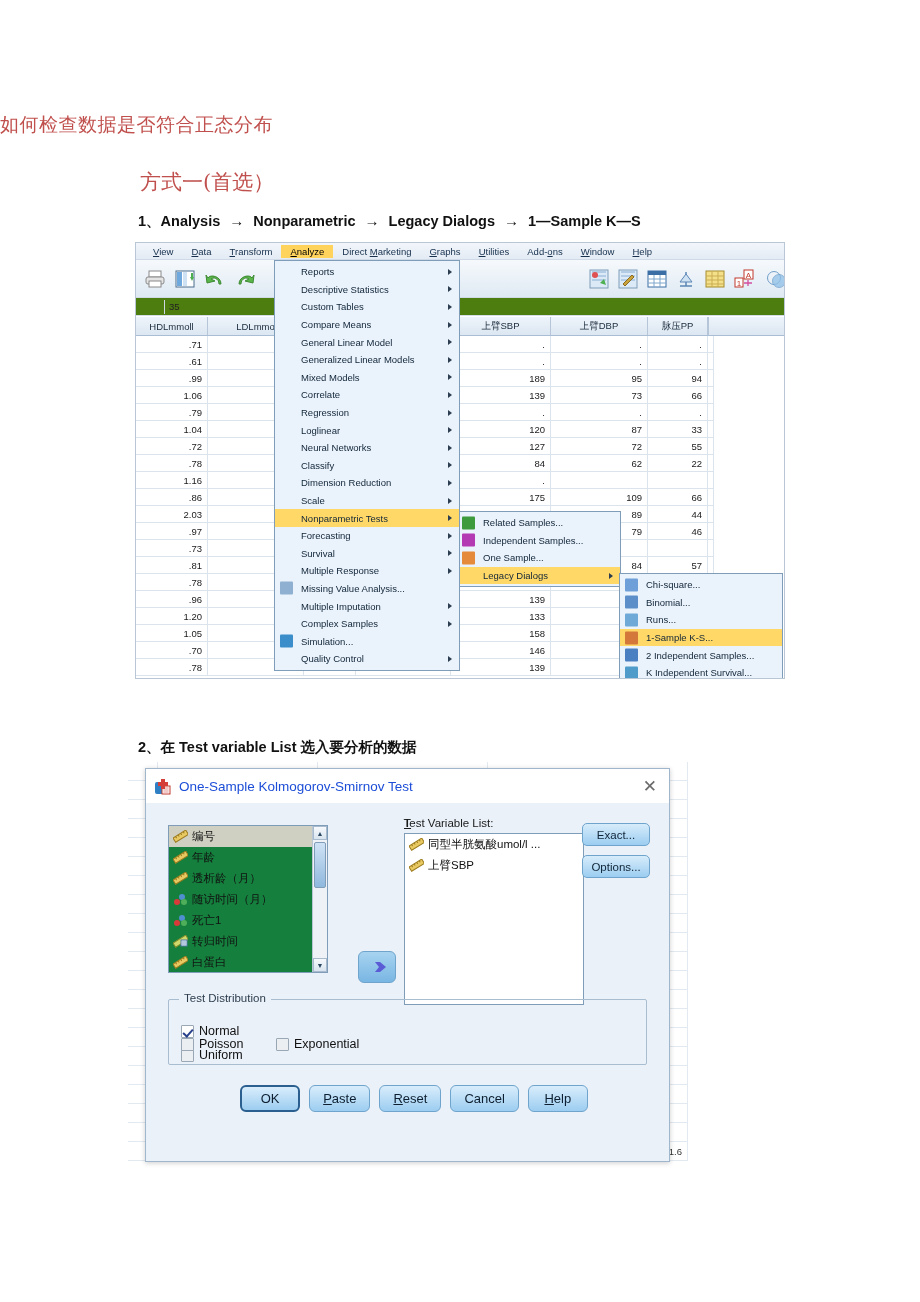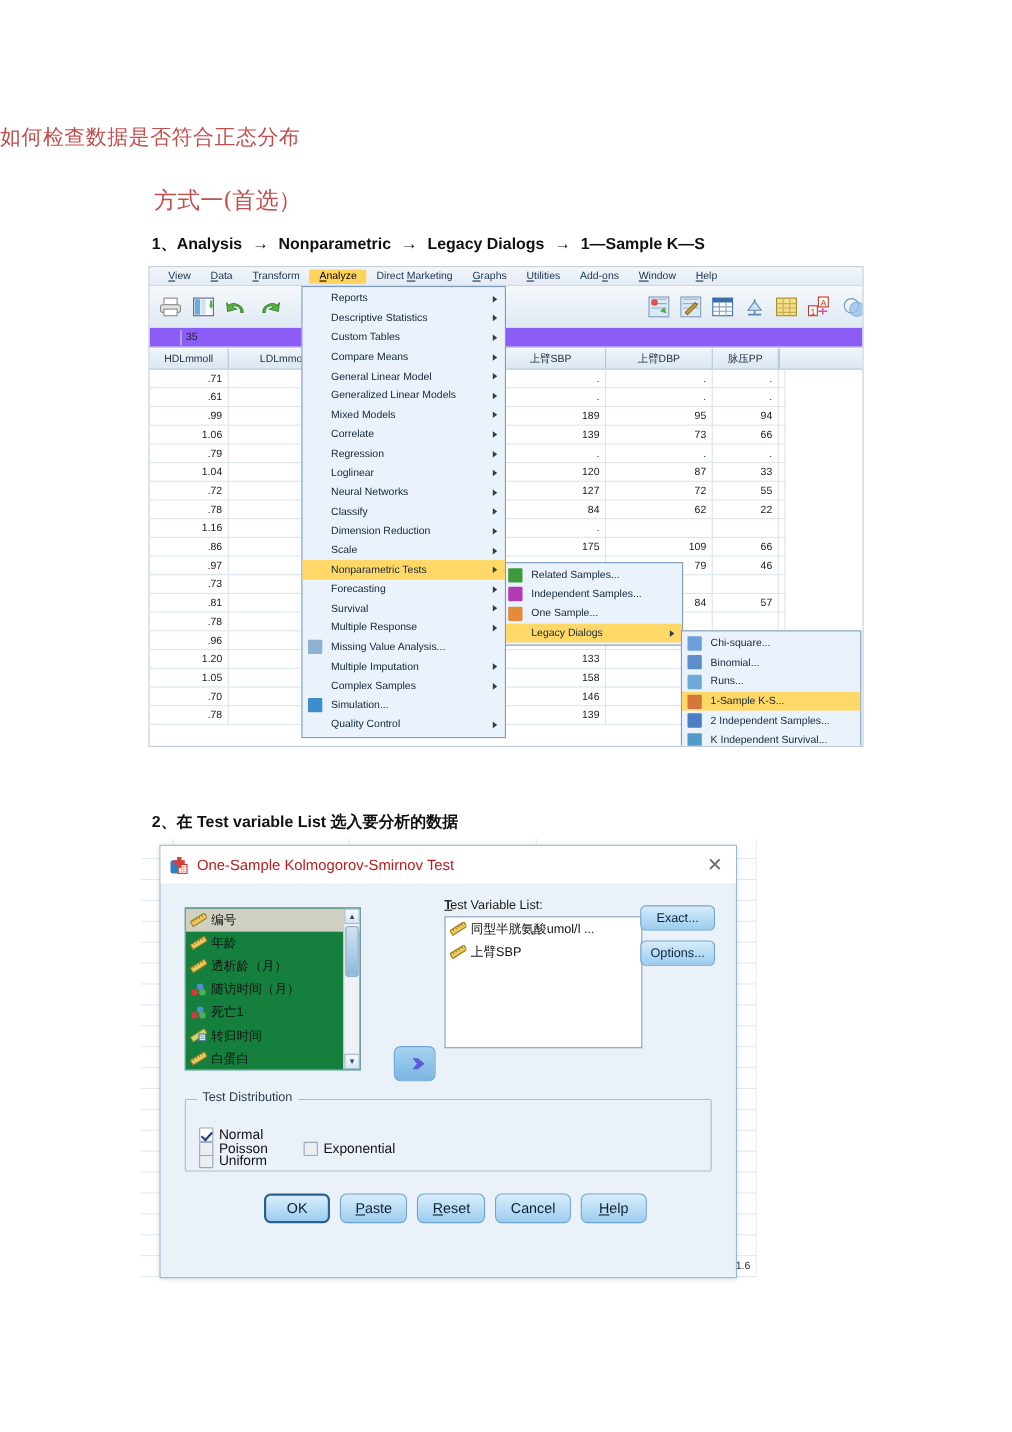--- a/index.html
+++ b/index.html
@@ -63,21 +63,21 @@
     background:linear-gradient(#f6f9fc,#dfe9f3);
     border-bottom:1px solid #cfdae6;
     display:flex; align-items:center; gap:8px;
     padding-left:8px;
     position:relative;
   }
   .tbicon{ width:22px; height:22px; position:relative; }
 
   .cellbar{
     height:18px; width:100%;
-    background:#8b5cf6;
+    background:#4d7c0f;
     border-bottom:1px solid #d5dee8;
     display:flex; align-items:center;
   }
   .cellbar .cellbox{
     margin-left:28px; font-size:9.5px; color:#222;
     border-left:1px solid #cdd8e4; padding-left:4px; height:14px; line-height:14px;
     width:250px;
   }
 
   
@@ -158,21 +158,21 @@
     background:#eaf1f9;
     border:1px solid #9fb6cd;
     box-shadow:0 1px 5px rgba(0,0,0,.2);
   }
   .dlg-title{
     height:34px; background:#ffffff;
     display:flex; align-items:center; padding:0 8px;
     position:relative;
   }
   .dlg-title .ttxt{
-    font-size:13.5px; color:#b91c1c; margin-left:8px;
+    font-size:13.5px; color:#1d4ed8; margin-left:8px;
     font-family:"Liberation Sans",sans-serif;
   }
   .dlg-title .xbtn{
     position:absolute; right:12px; top:50%; transform:translateY(-50%);
     font-size:17px; color:#6b6b6b; line-height:1; cursor:default;
   }
   .dlg-ic{ width:17px; height:17px; position:relative; }
 
   .dlg-body{ position:relative; height:360px; }
 
@@ -208,21 +208,21 @@
     background:linear-gradient(#a7d3f0,#79b6e3);
     border:1px solid #6fa4cc; border-radius:6px;
     display:flex; align-items:center; justify-content:center;
   }
 
   .tvl-label{
     position:absolute; left:258px; top:14px;
     font-size:11.5px; color:#1a1a1a;
   }
   .tvl{
-    position:absolute; left:258px; top:30px; width:180px; height:120px;
+    position:absolute; left:258px; top:30px; width:180px; height:172px;
     background:#ffffff; border:1px solid #7f9db9;
   }
   .tvl .vrow{ height:21px; display:flex; align-items:center; padding-left:4px;
     font-size:11.5px; color:#111; white-space:nowrap; }
 
   .sidebtn{
     position:absolute; right:19px;
     width:68px; height:23px;
     background:linear-gradient(#d7ecfb,#9bcdf0);
     border:1px solid #6fa4cc; border-radius:5px;
@@ -493,20 +493,30 @@
           <div class="c7"></div>
         </div>
         <div class="gridrow">
           <div class="c0">.86</div>
           <div class="c1"></div>
           <div class="c2"></div>
           <div class="c3">3.1</div>
           <div class="c4">175</div>
           <div class="c5">109</div>
           <div class="c6">66</div>
+          <div class="c7"></div>
+        </div>
+        <div class="gridrow">
+          <div class="c0">2.03</div>
+          <div class="c1"></div>
+          <div class="c2"></div>
+          <div class="c3">7.0</div>
+          <div class="c4">133</div>
+          <div class="c5">89</div>
+          <div class="c6">44</div>
           <div class="c7"></div>
         </div>
         <div class="gridrow">
           <div class="c0">.97</div>
           <div class="c1"></div>
           <div class="c2"></div>
           <div class="c3"></div>
           <div class="c4"></div>
           <div class="c5">79</div>
           <div class="c6">46</div>

